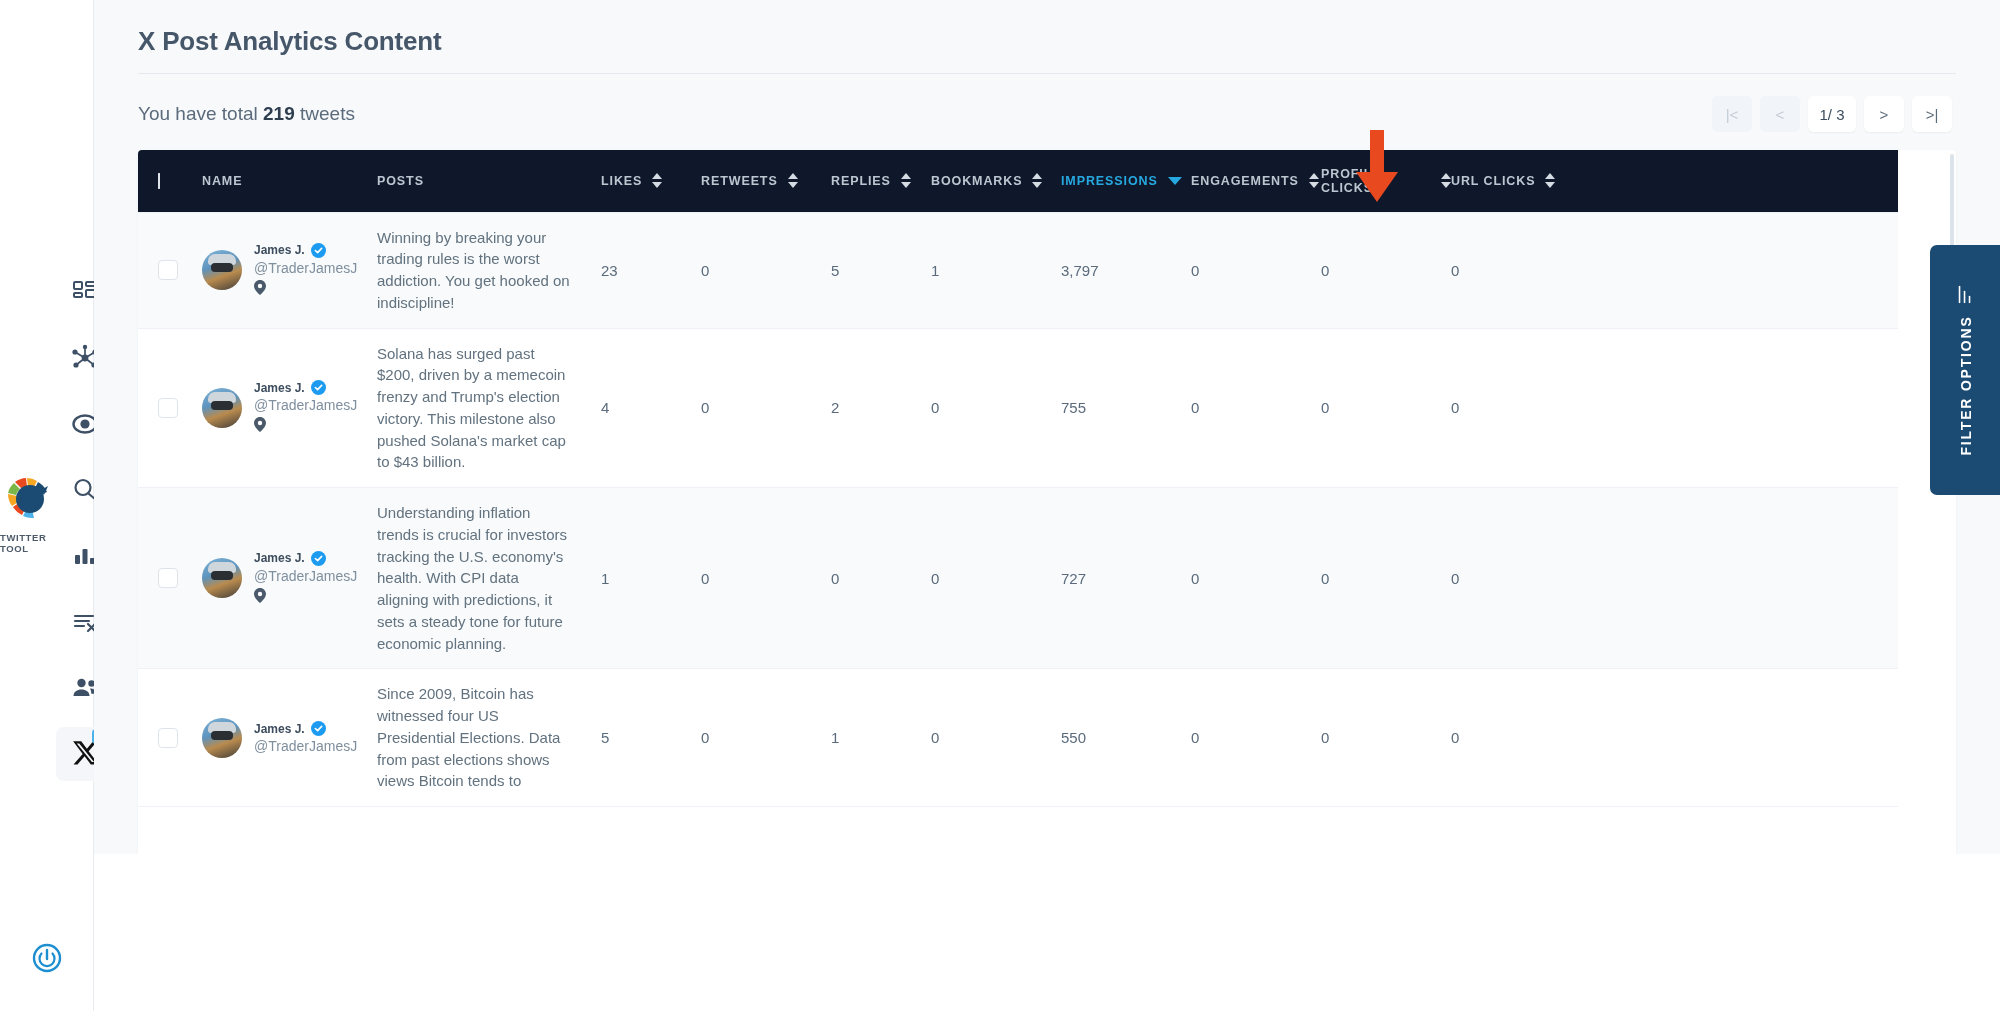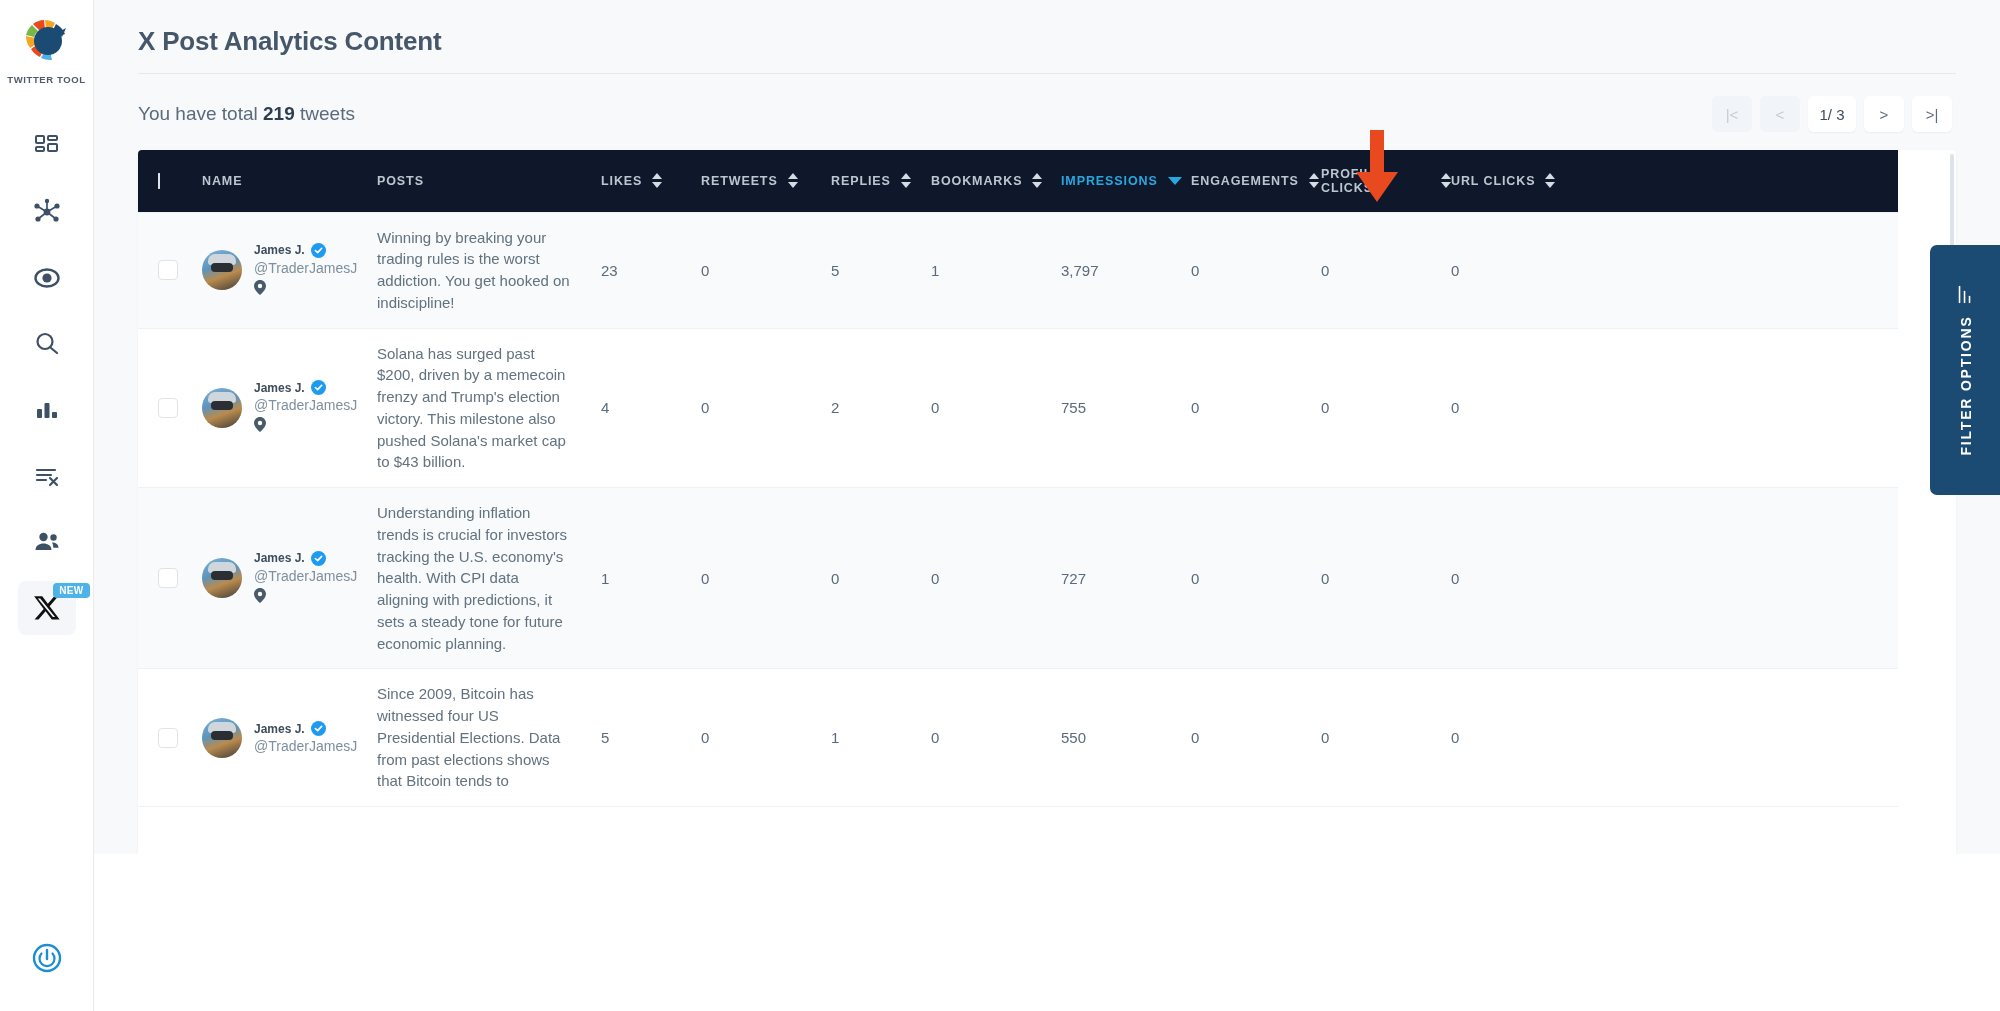--- a/index.html
+++ b/index.html
@@ -9,21 +9,21 @@
     background: #ffffff;
     overflow: hidden;
   }
   .app { position: relative; width: 2000px; height: 1011px; display: flex; }
 
   
   .sidebar {
     width: 94px; height: 1011px;
     background: #ffffff;
     border-right: 1px solid #e8ebf0;
-    display: flex; flex-direction: column; align-items: center;
+    display: flex; flex-direction: row; align-items: center;
     flex: 0 0 94px;
     position: relative;
   }
   .logo-wrap { margin-top: 14px; display:flex; flex-direction:column; align-items:center; }
   .logo-mark { width: 56px; height: 56px; position: relative; }
   .logo-label {
     margin-top: 4px;
     font-size: 9.5px; font-weight: 700; letter-spacing: .6px;
     color: #4c5a69;
   }
@@ -559,21 +559,21 @@
                     <span class="verified">
                         <svg width="9" height="9" viewBox="0 0 10 10">
                           <path d="M1.5 5 L4 7.4 L8.5 2.6" stroke="#fff" stroke-width="1.8" fill="none" stroke-linecap="round" stroke-linejoin="round"></path>
                         </svg>
                       </span>
                   </div>
                   <div class="user-handle">@TraderJamesJ</div>
                 </div>
               </div>
             </td>
-            <td class="post-cell">Since 2009, Bitcoin has witnessed four US Presidential Elections. Data from past elections shows that Bitcoin tends to</td>
+            <td class="post-cell">Since 2009, Bitcoin has witnessed four US Presidential Elections. Data from past elections shows views Bitcoin tends to</td>
             <td class="num-cell">5</td>
             <td class="num-cell">0</td>
             <td class="num-cell">1</td>
             <td class="num-cell">0</td>
             <td class="num-cell">550</td>
             <td class="num-cell">0</td>
             <td class="num-cell">0</td>
             <td class="num-cell">0</td>
           </tr>
 

